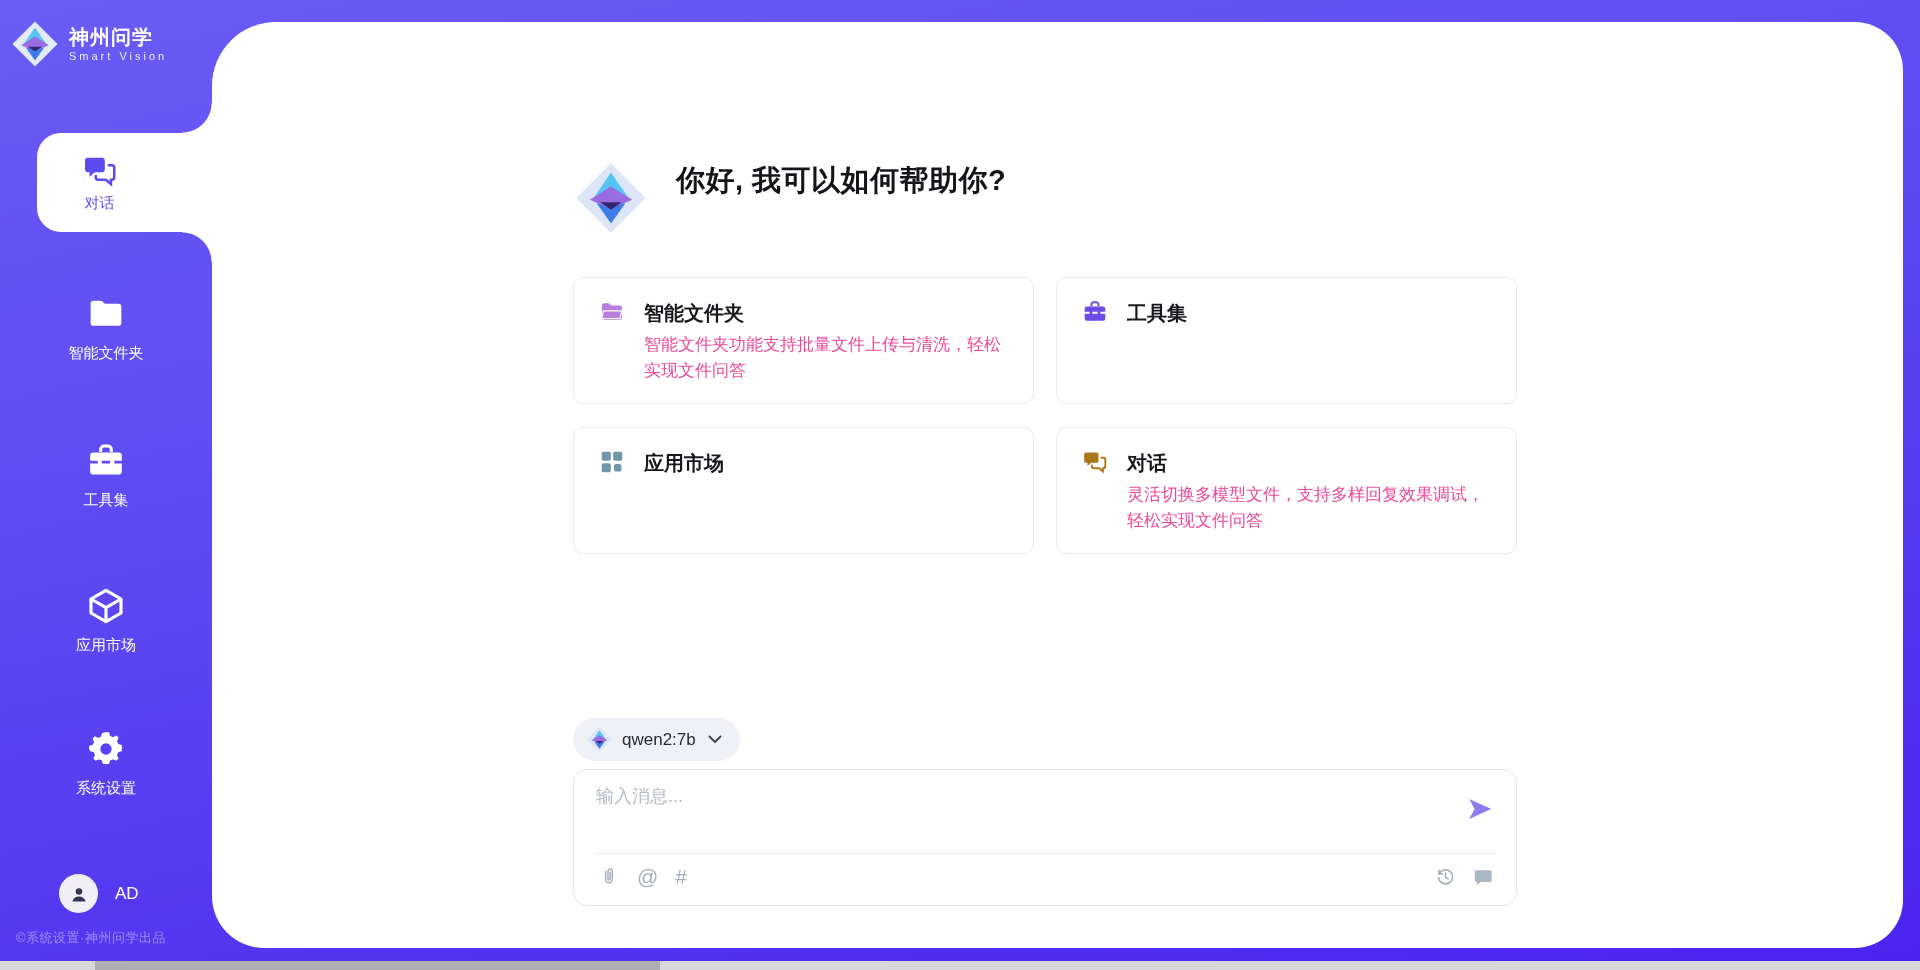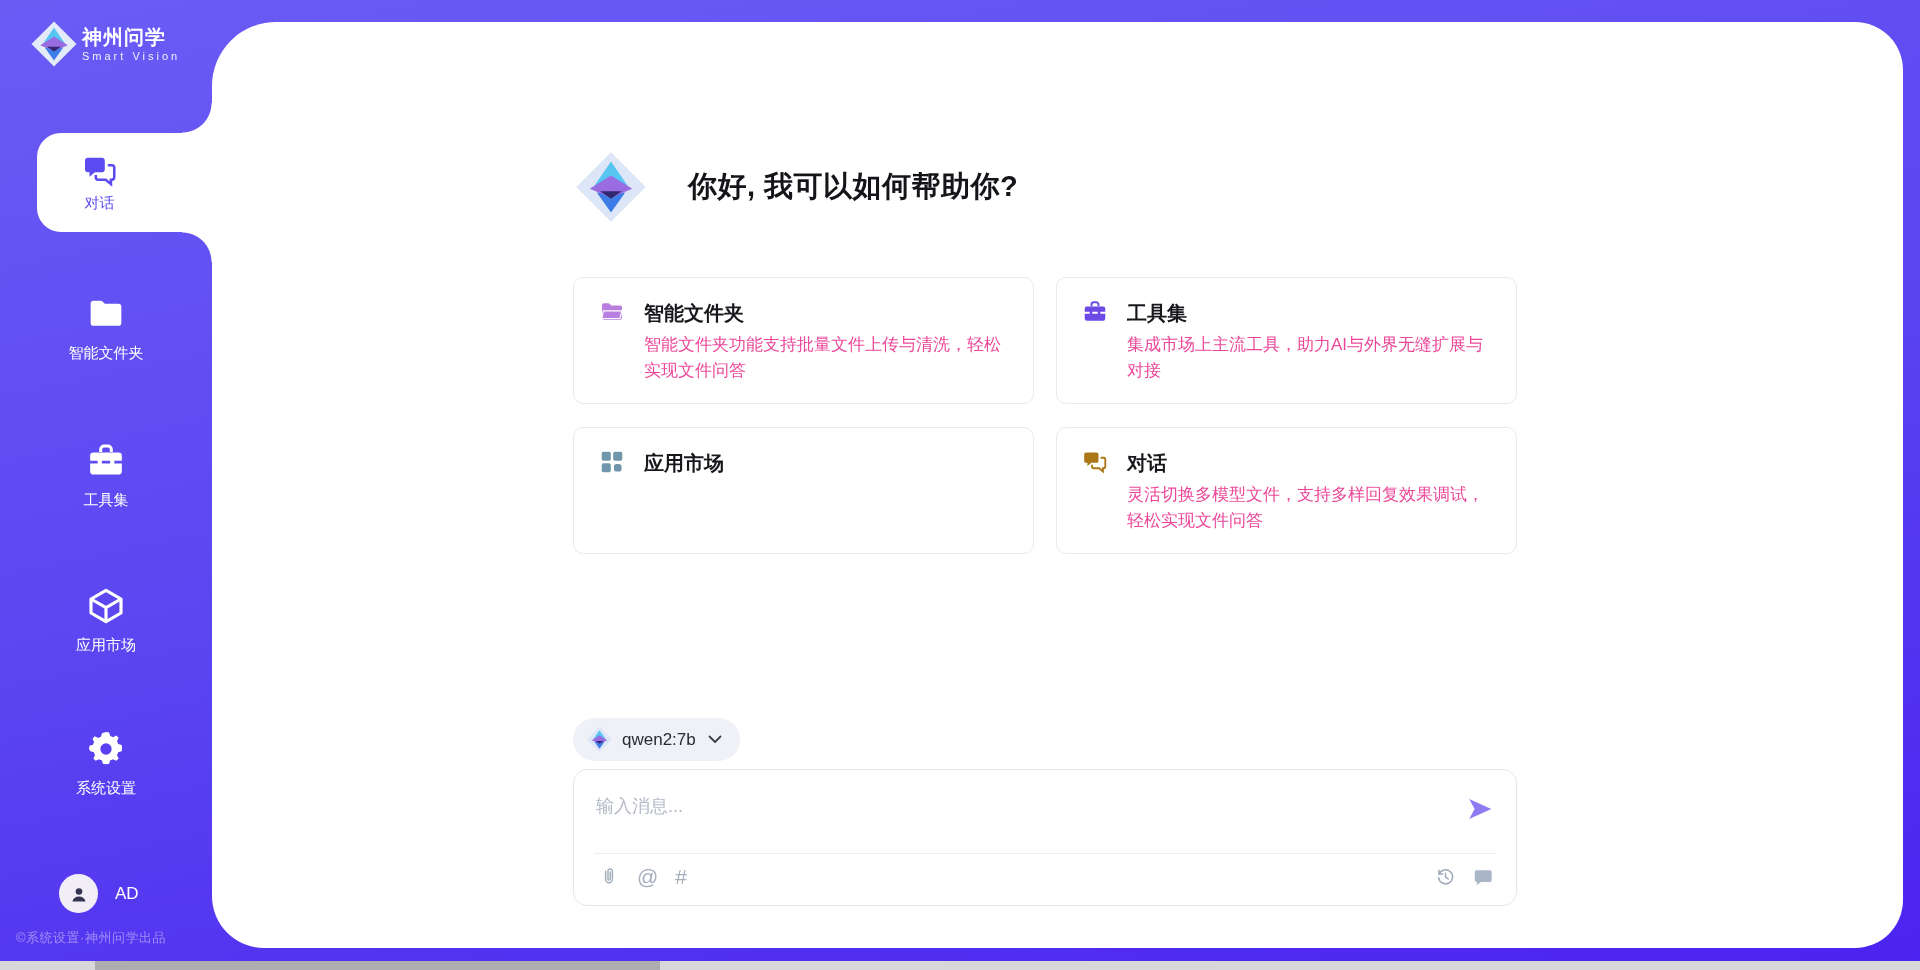--- a/index.html
+++ b/index.html
@@ -10,21 +10,21 @@
 
   
   .main-surface { position:absolute; left:212px; top:22px; width:1691px; height:926px;
     background:#ffffff; border-radius:64px 48px 48px 52px; }
 
   
   .hscrollbar { position:absolute; left:0; bottom:0; width:1920px; height:9px; background:#d8d8db; }
   .hscrollbar .thumb { position:absolute; left:95px; top:0; width:565px; height:9px; background:#aeaeb2; }
 
   
-  .brand { position:absolute; left:30px; top:20px; display:flex; align-items:center; gap:4px; }
+  .brand { position:absolute; left:11px; top:20px; display:flex; align-items:center; gap:10px; }
   .brand .logo { width:48px; height:48px; }
   .brand-name { color:#fff; font-size:20px; font-weight:700; letter-spacing:1px; line-height:24px; }
   .brand-sub { color:#eef0ff; font-size:11px; letter-spacing:3px; line-height:14px; }
 
   
   .nav-item { position:absolute; left:0; width:212px; text-align:center; color:#fff; cursor:pointer; }
   .nav-item .nico { width:40px; height:40px; display:inline-block; }
   .nav-item .nlabel { display:block; margin-top:6px; font-size:15px; color:#fff; }
   .nav-folder { top:294px; } .nav-toolbox { top:441px; } .nav-cube { top:586px; } .nav-gear { top:729px; }
 
@@ -38,21 +38,21 @@
   .flare-bottom { top:232px; background:radial-gradient(circle 30px at 0 100%, rgba(0,0,0,0) 29px, #fff 30px); }
 
   
   .user-row { position:absolute; left:59px; top:874px; display:flex; align-items:center; gap:17px; cursor:pointer; }
   .avatar { width:39px; height:39px; border-radius:50%; background:#f2eef7; display:flex; align-items:center; justify-content:center; }
   .avatar svg { width:22px; height:22px; }
   .user-name { color:#fff; font-size:17px; }
   .side-footer { position:absolute; left:16px; top:929px; font-size:13px; color:rgba(255,255,255,.42); letter-spacing:.5px; }
 
   
-  .greeting { position:absolute; left:574px; top:150px; display:flex; align-items:center; gap:40px; }
+  .greeting { position:absolute; left:574px; top:161px; display:flex; align-items:flex-start; gap:28px; }
   .greeting .logo { width:74px; height:74px; }
   .greeting-title { font-size:29px; font-weight:700; color:#141419; letter-spacing:.5px; }
 
   
   .cards { position:absolute; left:573px; top:277px; width:944px; display:grid;
     grid-template-columns:461px 461px; column-gap:22px; row-gap:23px; }
   .card { position:relative; height:127px; background:#fff; border:1px solid #e9e9f1; border-radius:10px; cursor:pointer; }
   .card-icon { position:absolute; left:25px; top:21px; width:26px; height:26px; }
   .card-icon svg { width:26px; height:26px; }
   .card-title { position:absolute; left:70px; top:22px; font-size:20px; font-weight:700; color:#17171c; }
@@ -61,21 +61,21 @@
   
   .model-pill { position:absolute; left:573px; top:718px; height:43px; background:#eff1f6; border-radius:22px;
     display:inline-flex; align-items:center; gap:9px; padding:0 18px 0 13px; cursor:pointer; }
   .model-pill .logo { width:27px; height:27px; }
   .model-label { font-size:17px; color:#2b2b33; font-weight:500; }
   .model-pill .chev { width:14px; height:9px; margin-left:3px; }
 
   
   .composer { position:absolute; left:573px; top:769px; width:944px; height:137px; background:#fff;
     border:1px solid #e4e4ee; border-radius:14px; }
-  .composer textarea { position:absolute; left:22px; top:24px; width:840px; height:60px; border:none; outline:none;
+  .composer textarea { position:absolute; left:22px; top:14px; width:840px; height:60px; border:none; outline:none;
     resize:none; font-family:inherit; font-size:18px; color:#34343c; background:transparent; }
   .composer textarea::placeholder { color:#b3b9c6; }
   .send-btn { position:absolute; right:22px; top:25px; width:28px; height:28px; color:#8d7bf2; cursor:pointer; }
   .composer-divider { position:absolute; left:20px; right:20px; top:83px; border-top:1px solid #ededf3; }
   .tools-left { position:absolute; left:24px; top:96px; display:flex; align-items:center; gap:17px; color:#a4adbb; }
   .tools-left .t-icon { width:22px; height:22px; cursor:pointer; }
   .glyph-btn { font-size:21px; line-height:22px; color:#a4adbb; cursor:pointer; }
   .tools-right { position:absolute; right:22px; top:96px; display:flex; align-items:center; gap:15px; }
   .tools-right .t-icon { width:22px; height:22px; cursor:pointer; color:#9fa9b9; }
   svg { display:block; }
@@ -195,21 +195,20 @@
     <div class="card">
       <span class="card-icon" style="color: rgb(107, 74, 230);">
         <svg viewBox="0 0 24 24">
           <path fill="currentColor" fill-rule="evenodd" d="M4.5 6.9h15a2 2 0 0 1 2 2v9.2a2 2 0 0 1-2 2h-15a2 2 0 0 1-2-2V8.9a2 2 0 0 1 2-2zm-2 4.9h19v1.7h-19v-1.7z"></path>
           <path fill="none" stroke="currentColor" stroke-width="1.8" d="M8.8 6.6V5.1A2.1 2.1 0 0 1 10.9 3h2.2a2.1 2.1 0 0 1 2.1 2.1v1.5"></path>
           <rect fill="currentColor" x="7" y="10.8" width="2.5" height="3.6" rx="0.7"></rect>
           <rect fill="currentColor" x="14.5" y="10.8" width="2.5" height="3.6" rx="0.7"></rect>
         </svg>
       </span>
       <span class="card-title">工具集</span>
-      <span class="card-desc">集成市场上主流工具，助力AI与外界无缝扩展与对接</span>
     </div>
 
     <div class="card">
       <span class="card-icon" style="color: rgb(111, 150, 171);">
         <svg viewBox="0 0 24 24" fill="currentColor">
           <rect x="2.5" y="2.5" width="8.4" height="8.4" rx="1.6"></rect>
           <rect x="13.1" y="2.5" width="8.4" height="8.4" rx="1.6"></rect>
           <rect x="2.5" y="13.1" width="8.4" height="8.4" rx="1.6"></rect>
           <rect x="13.8" y="13.8" width="7" height="7" rx="2.4"></rect>
         </svg>

